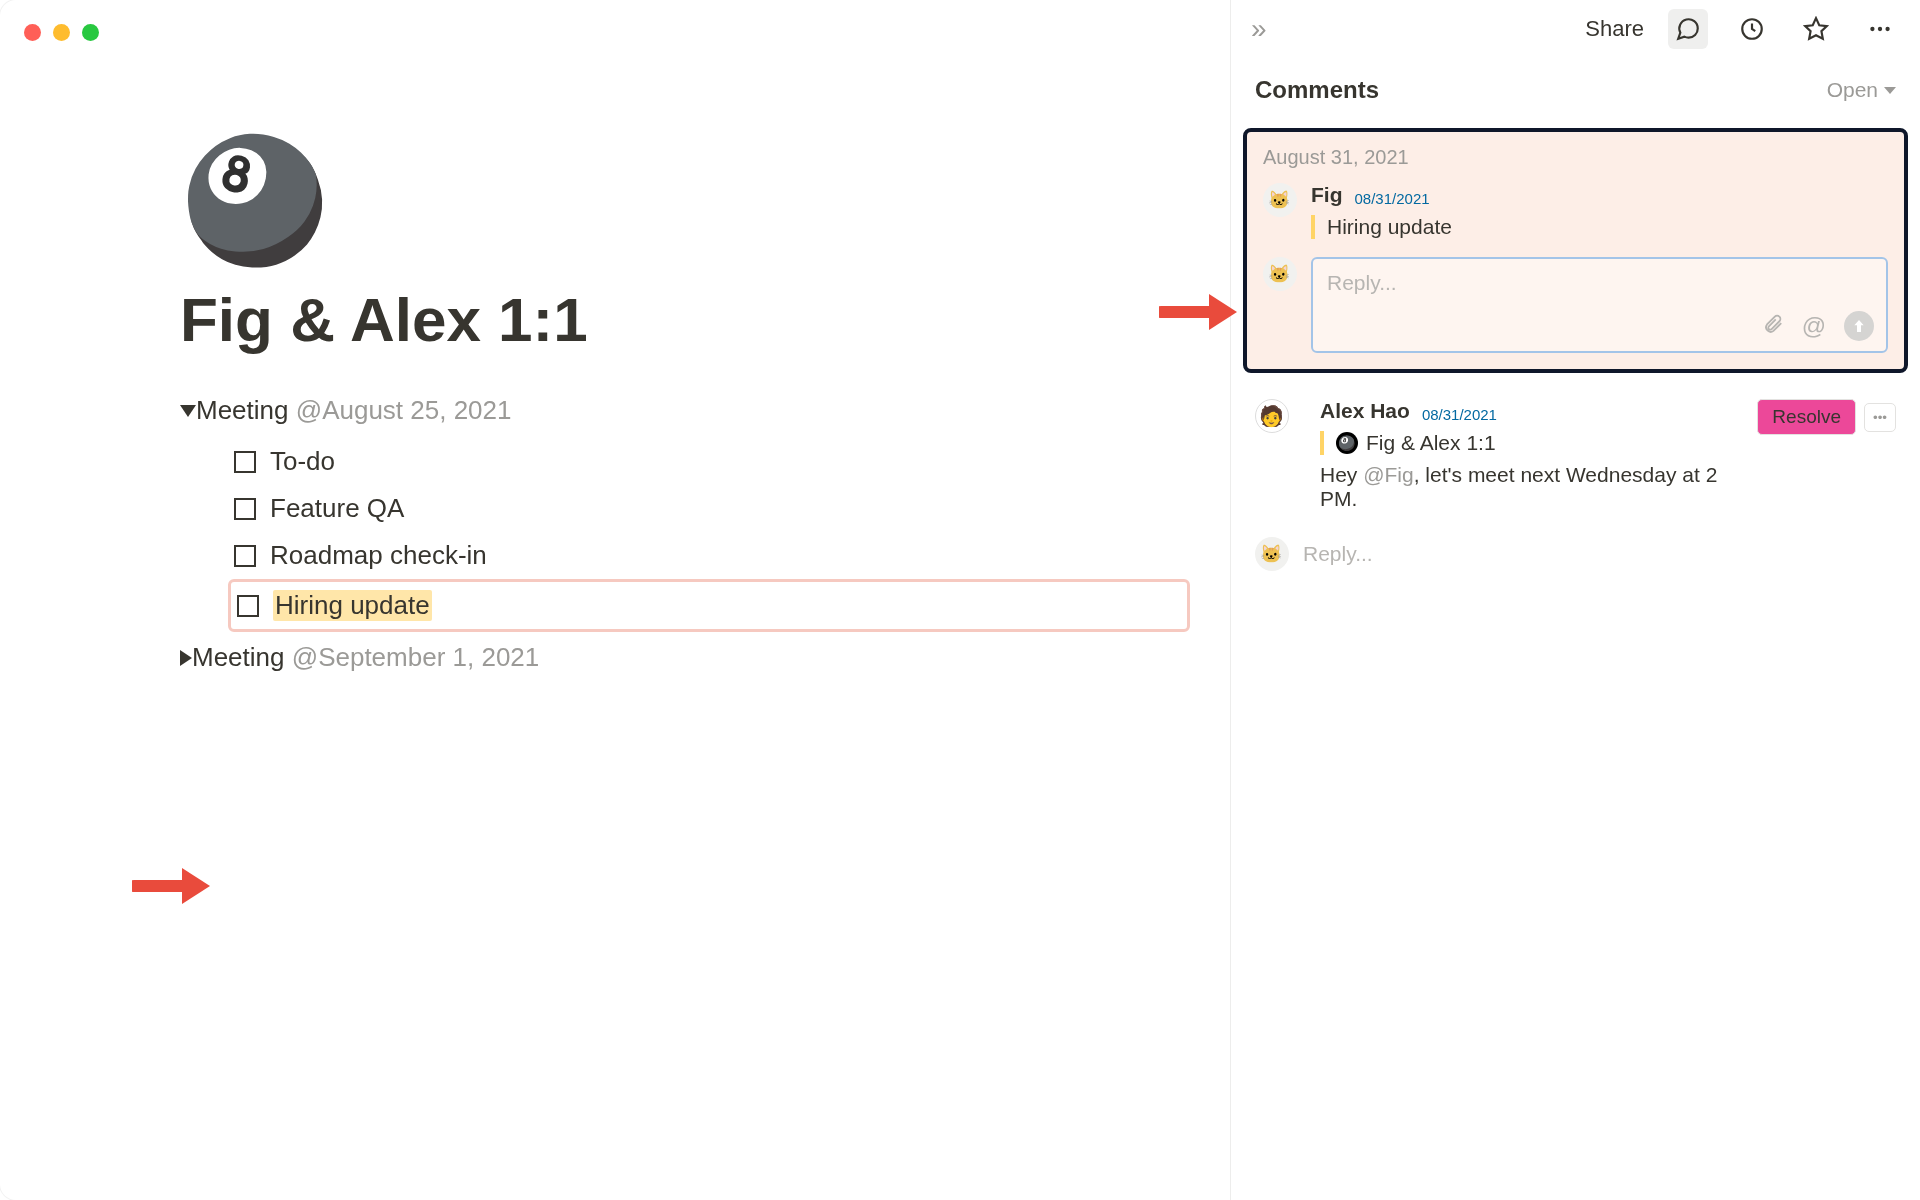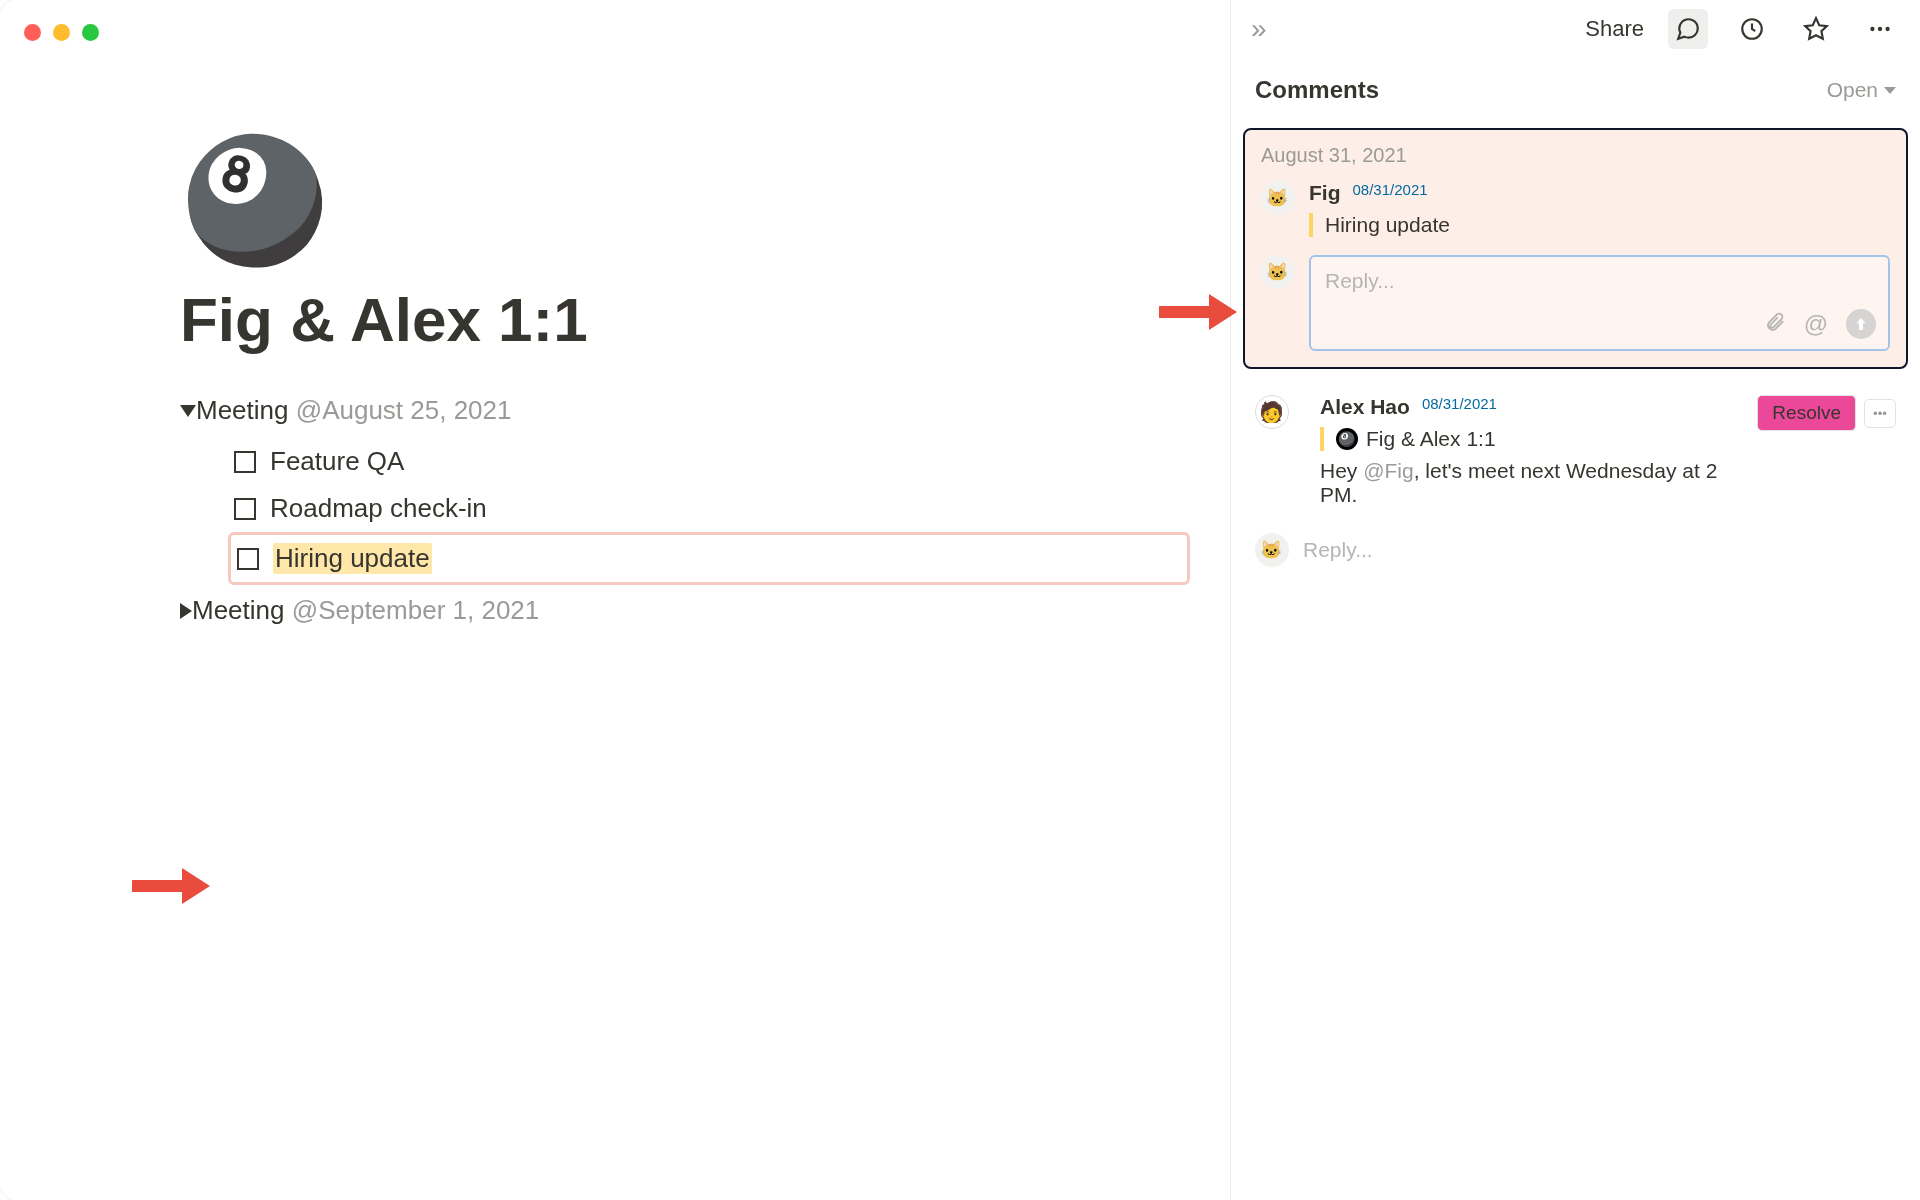--- a/index.html
+++ b/index.html
@@ -43,29 +43,29 @@
   .icon-btn { width: 40px; height: 40px; display: flex; align-items: center; justify-content: center; border-radius: 6px; cursor: pointer; }
   .icon-btn.active { background: #efefee; }
   .icon-btn svg { width: 26px; height: 26px; }
 
   .comments-header { display: flex; align-items: center; justify-content: space-between; padding: 18px 24px 16px; }
   .comments-title { font-size: 24px; font-weight: 600; color: #37352f; }
   .open-dd { color: #9b9a97; font-size: 21px; display: flex; align-items: center; gap: 6px; }
   .open-dd .chev { width: 0; height: 0; border-left: 6px solid transparent; border-right: 6px solid transparent; border-top: 7px solid #9b9a97; }
 
   .thread { margin: 8px 12px; border-radius: 8px; padding: 14px 16px 16px; }
-  .thread.active { background: #fdeee7; border: 2px solid #0f172a; }
+  .thread.active { background: #fdeee7; border: 4px solid #0f172a; }
   .thread-date { color: #9b9a97; font-size: 20px; margin-bottom: 14px; }
   .comment-row { display: flex; gap: 14px; margin-bottom: 10px; }
   .avatar { width: 34px; height: 34px; border-radius: 50%; background: #f1f1ef; display: flex; align-items: center; justify-content: center; font-size: 18px; flex-shrink: 0; }
   .avatar.alex { background: #fff; border: 1px solid #ddd; }
   .avatar.alex::after { content: "🧑"; font-size: 20px; }
   .avatar.fig::after { content: "🐱"; font-size: 18px; filter: grayscale(0.3); }
   .comment-body { flex: 1; }
-  .comment-head { display: flex; align-items: flex-start; gap: 12px; }
+  .comment-head { display: flex; align-items: flex-end; gap: 12px; }
   .author { font-weight: 600; font-size: 21px; color: #37352f; }
   .timestamp { color: #0369a1; font-size: 15px; }
   .quote { border-left: 4px solid #ffd466; padding-left: 12px; margin: 8px 0; font-size: 21px; color: #37352f; display:flex; align-items:center; gap:8px;}
   .mention { color: #9b9a97; }
   .comment-text { font-size: 21px; color: #37352f; margin-top: 6px; }
   .reply-box { display: flex; gap: 14px; margin-top: 10px; align-items: flex-start; }
   .reply-input { flex: 1; border: 2px solid #a3c4e8; border-radius: 6px; background: #fef5f0; padding: 12px 14px; min-height: 96px; position: relative; }
   .reply-input .placeholder { color: #b7b5b2; font-size: 21px; }
   .reply-tools { position: absolute; bottom: 10px; right: 12px; display: flex; gap: 18px; align-items: center; }
   .reply-tools .tool { color: #b7b5b2; }
@@ -96,20 +96,24 @@
     <div class="page-icon">🎱</div>
     <h1 class="page-title">Fig &amp; Alex 1:1</h1>
 
     <div class="toggle-row">
       <span class="caret down"></span>
       <span>Meeting</span>
       <span>&nbsp;</span>
       <span class="date-mention">@August 25, 2021</span>
     </div>
     <div class="todo-list">
+      <div class="todo-item">
+        <span class="checkbox"></span>
+        <span class="label">To-do</span>
+      </div>
       <div class="todo-item">
         <span class="checkbox"></span>
         <span class="label">Feature QA</span>
       </div>
       <div class="todo-item">
         <span class="checkbox"></span>
         <span class="label">Roadmap check-in</span>
       </div>
       <div class="todo-item highlighted">
         <span class="checkbox"></span>

